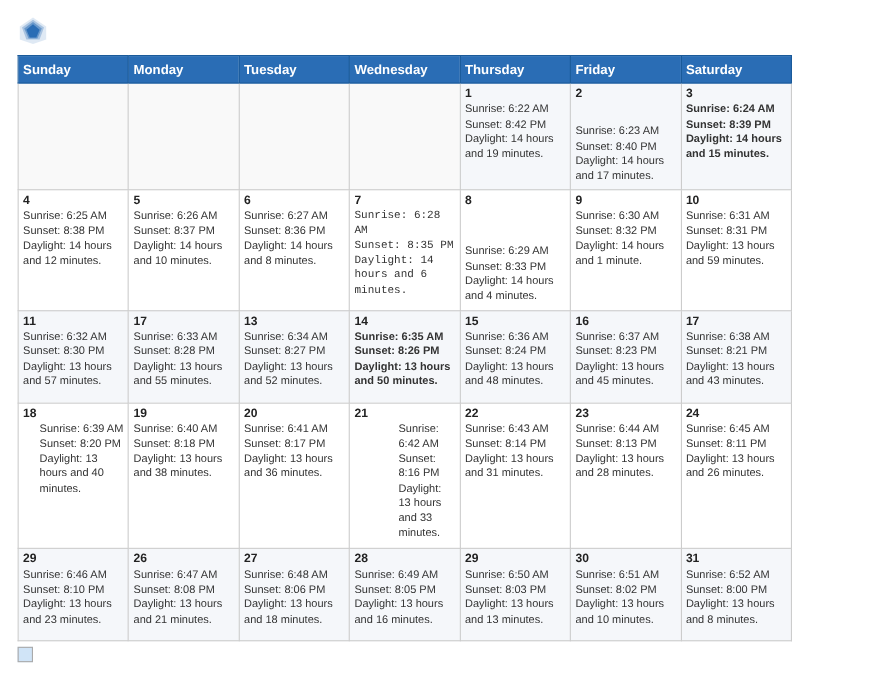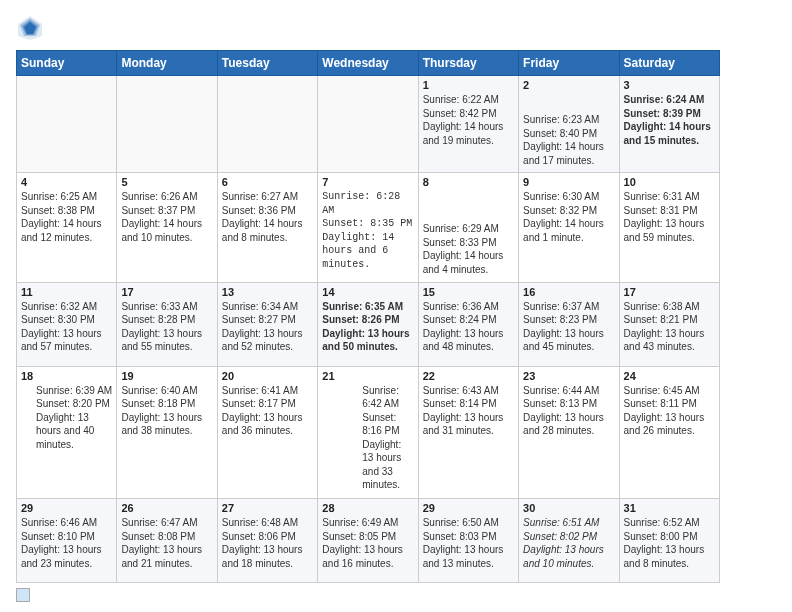--- a/index.html
+++ b/index.html
@@ -338,21 +338,21 @@
 Daylight: 13 hours and 16 minutes.</div>
           </td>
           <td>
             <div class="day-number">29</div>
             <div class="day-info" style="white-space: pre-line;">Sunrise: 6:50 AM
 Sunset: 8:03 PM
 Daylight: 13 hours and 13 minutes.</div>
           </td>
           <td>
             <div class="day-number">30</div>
-            <div class="day-info" style="white-space: pre-line; font-style: italic;">Sunrise: 6:51 AM
+            <div class="day-info" style="white-space: pre-line;">Sunrise: 6:51 AM
 Sunset: 8:02 PM
 Daylight: 13 hours and 10 minutes.</div>
           </td>
           <td>
             <div class="day-number">31</div>
             <div class="day-info" style="white-space: pre-line;">Sunrise: 6:52 AM
 Sunset: 8:00 PM
 Daylight: 13 hours and 8 minutes.</div>
           </td>
         </tr>

